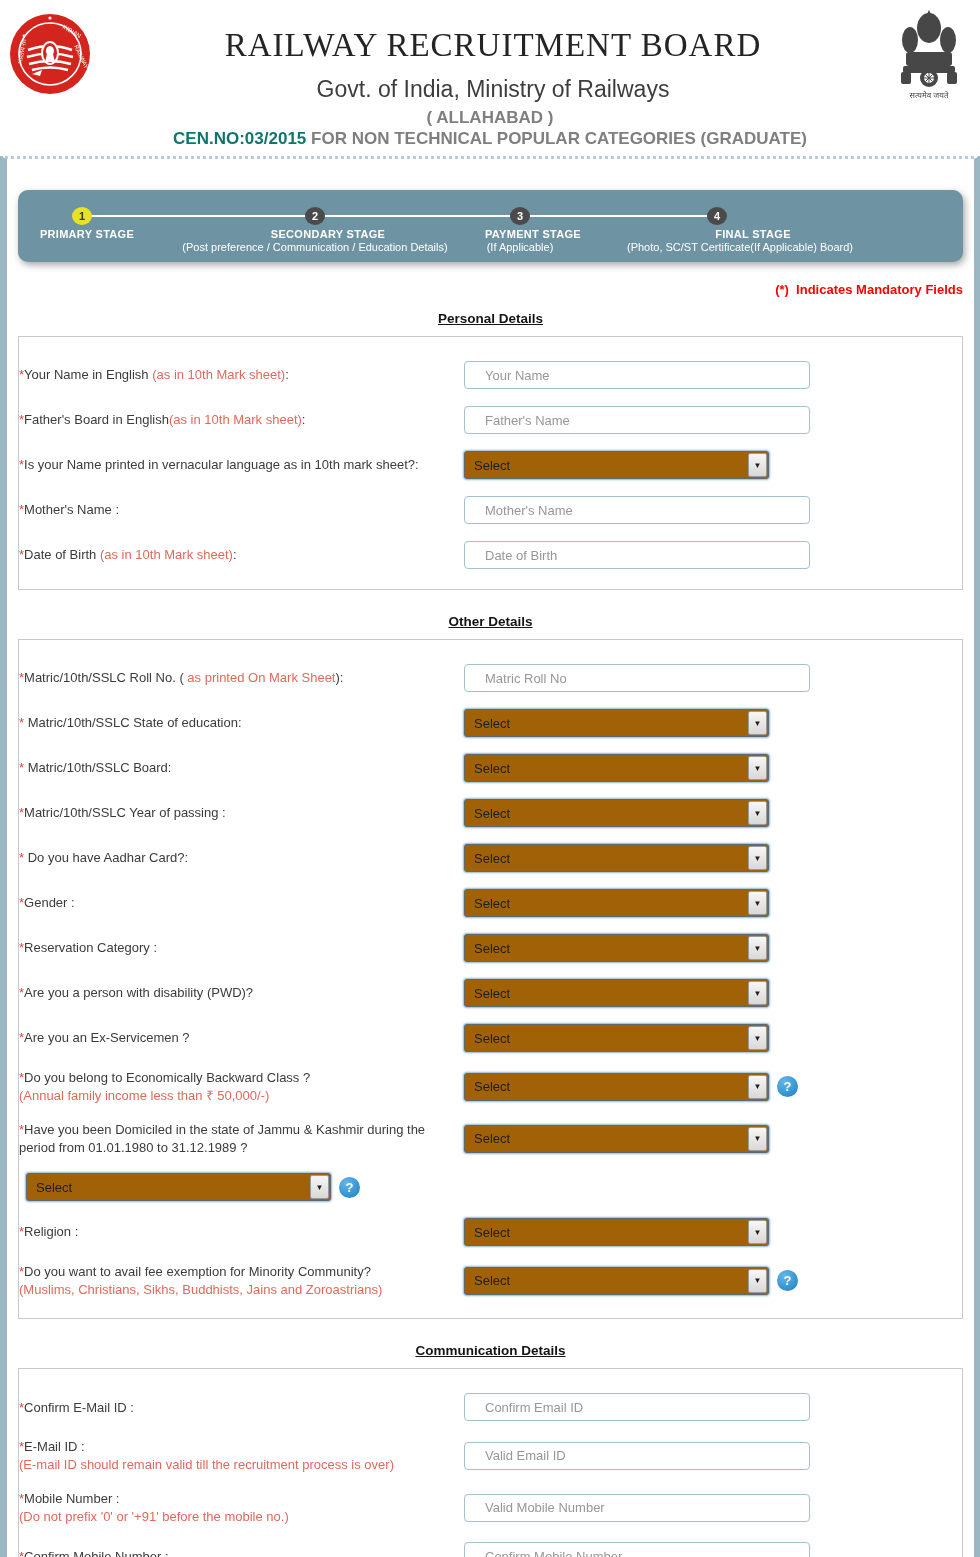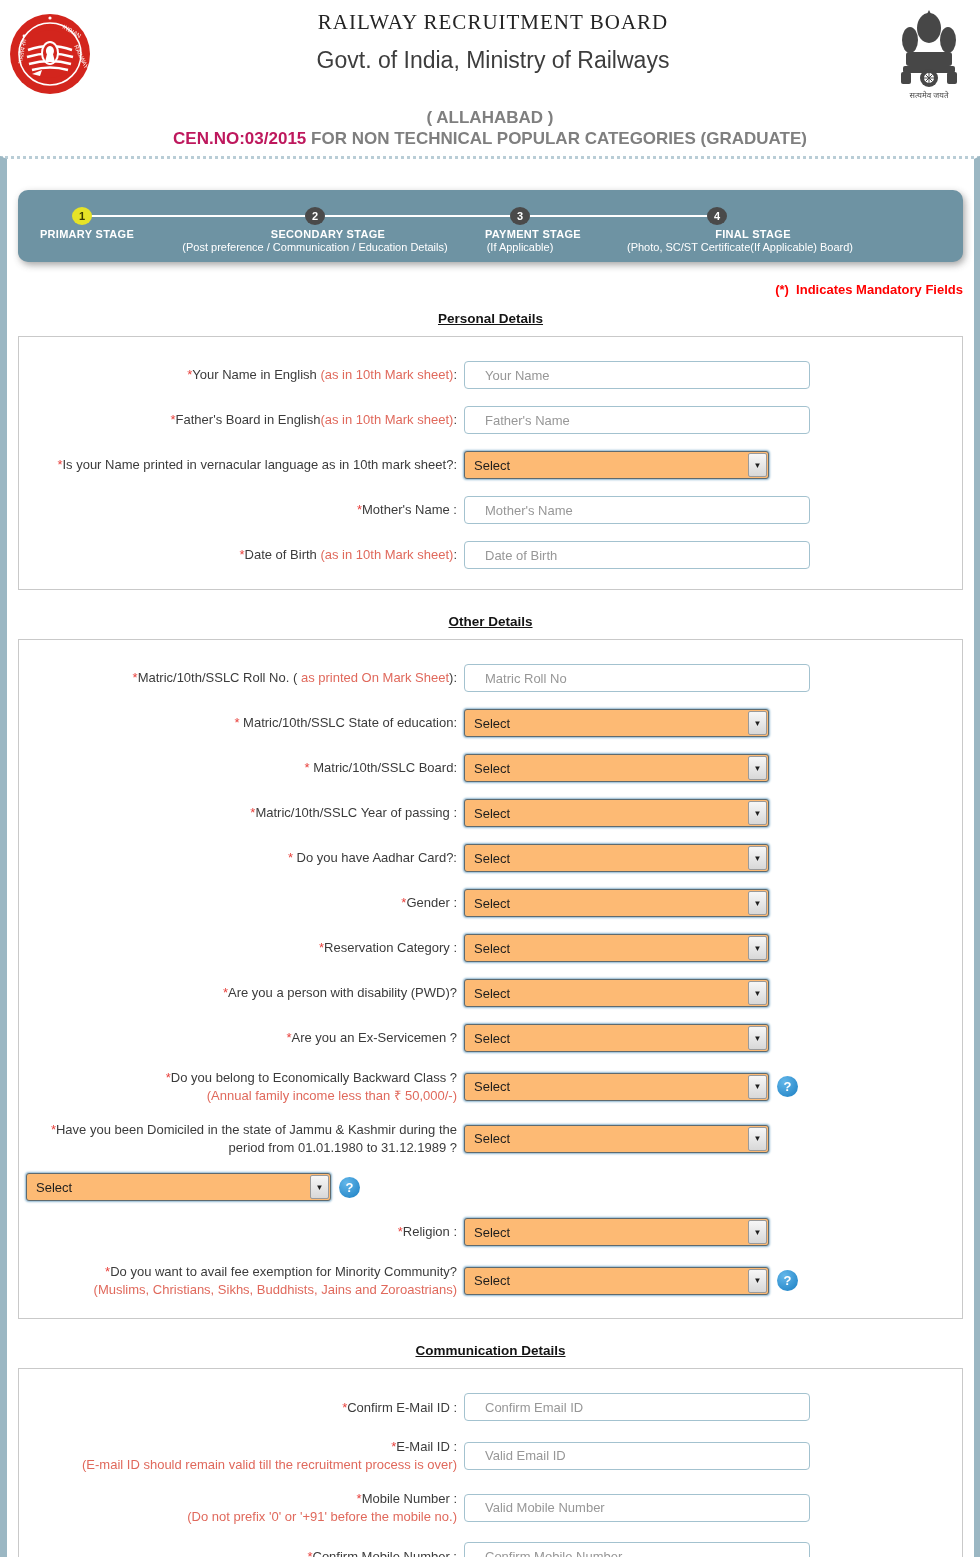--- a/index.html
+++ b/index.html
@@ -3,25 +3,25 @@
 <meta charset="utf-8">
 <style>
   html,body{margin:0;padding:0;background:#fff;}
   body{width:980px;font-family:"Liberation Sans",sans-serif;overflow-x:hidden;}
 
   
   .page-header{display:flex;align-items:flex-start;padding:6px 8px 0 8px;}
   .logo-box{width:92px;flex:0 0 auto;text-align:left;}
   .emblem-box{width:86px;flex:0 0 auto;text-align:center;padding-top:2px;}
   .header-center{flex:1;text-align:center;}
-  .main-title{font-family:"Liberation Serif",serif;font-size:21px;color:#242424;letter-spacing:1px;margin-top:4px;}
+  .main-title{font-family:"Liberation Serif",serif;font-size:33px;color:#242424;letter-spacing:1px;margin-top:21px;}
   .sub-title{font-size:23px;color:#3d3d3d;margin-top:12px;}
   .board-line{text-align:center;font-size:17px;font-weight:bold;color:#7f7f7f;margin-top:2px;}
   .cen-line{text-align:center;font-size:17px;font-weight:bold;color:#7f7f7f;margin-top:1px;}
-  .cen-green{color:#be185d;}
+  .cen-green{color:#0f766e;}
 
   
   .outer-frame{margin-top:7px;background:#fff;border-top:3px dotted #b9cdd6;
     border-left:7px solid #9bb7c3;border-right:6px solid #9bb7c3;border-bottom:8px solid #9bb7c3;
     padding:31px 11px 7px 11px;}
 
   
   .stepper{position:relative;height:72px;background:#6e93a3;border-radius:10px;
     box-shadow:2px 3px 7px rgba(60,60,60,.45);margin-bottom:20px;}
   .step-line{position:absolute;top:25px;height:2px;background:#fff;}
@@ -32,30 +32,30 @@
   .step-label{position:absolute;top:38px;transform:translateX(-50%);text-align:center;color:#fff;white-space:nowrap;}
   .step-title{font-size:11px;font-weight:bold;letter-spacing:.3px;margin-left:26px;}
   .step-sub{font-size:11px;margin-top:1px;}
 
   
   .mandatory-note{text-align:right;color:#f00;font-weight:bold;font-size:13px;margin:6px 0 14px;white-space:pre;}
   .section-title{text-align:center;font-size:13.5px;font-weight:bold;text-decoration:underline;color:#141414;margin:12px 0 10px;}
   .section-box{border:1px solid #c9c9c9;padding:24px 0 20px 0;}
   .field-row{display:flex;align-items:center;margin:0 0 17px 0;}
   .field-row:last-child{margin-bottom:0;}
-  .field-label{width:438px;flex:0 0 auto;text-align:right;font-size:13px;color:#3b3b3b;line-height:1.35;}
+  .field-label{width:438px;flex:0 0 auto;font-size:13px;color:#3b3b3b;line-height:1.35;}
   .ast{color:#e8413c;}
   .hint,.label-sub{color:#e0695c;}
   .label-sub{font-size:13px;}
   .field-control{margin-left:7px;display:flex;align-items:center;}
   input[type=text]{width:304px;height:20px;border:1px solid #a3c2cf;border-radius:4px;
     padding:3px 20px;font-size:13px;color:#333;font-family:"Liberation Sans",sans-serif;outline:none;}
   input[type=text]::placeholder{color:#979797;opacity:1;}
   .fake-select{width:303px;height:26px;border:1px solid #5f6a6e;border-radius:3px;
-    box-shadow:0 0 2px 1px #8fb6d0;background:#fdba74;display:flex;align-items:center;cursor:default;}
+    box-shadow:0 0 2px 1px #8fb6d0;background:#a16207;display:flex;align-items:center;cursor:default;}
   .sel-text{flex:1;padding-left:9px;font-size:13px;color:#1e1e1e;}
   .sel-btn{width:17px;height:22px;margin-right:1px;background:linear-gradient(#f7f7f7,#d8d8d8);
     border:1px solid #9a9a9a;border-radius:2px;font-size:8px;color:#1e1e1e;
     display:flex;align-items:center;justify-content:center;}
   .help-icon{margin-left:8px;width:21px;height:21px;border-radius:50%;flex:0 0 auto;
     background:radial-gradient(circle at 35% 28%,#63b7ea,#1a7ec2);color:#fff;font-weight:bold;
     font-size:13px;display:flex;align-items:center;justify-content:center;cursor:pointer;}
   .gap{height:12px;}
 </style>
 </head>

